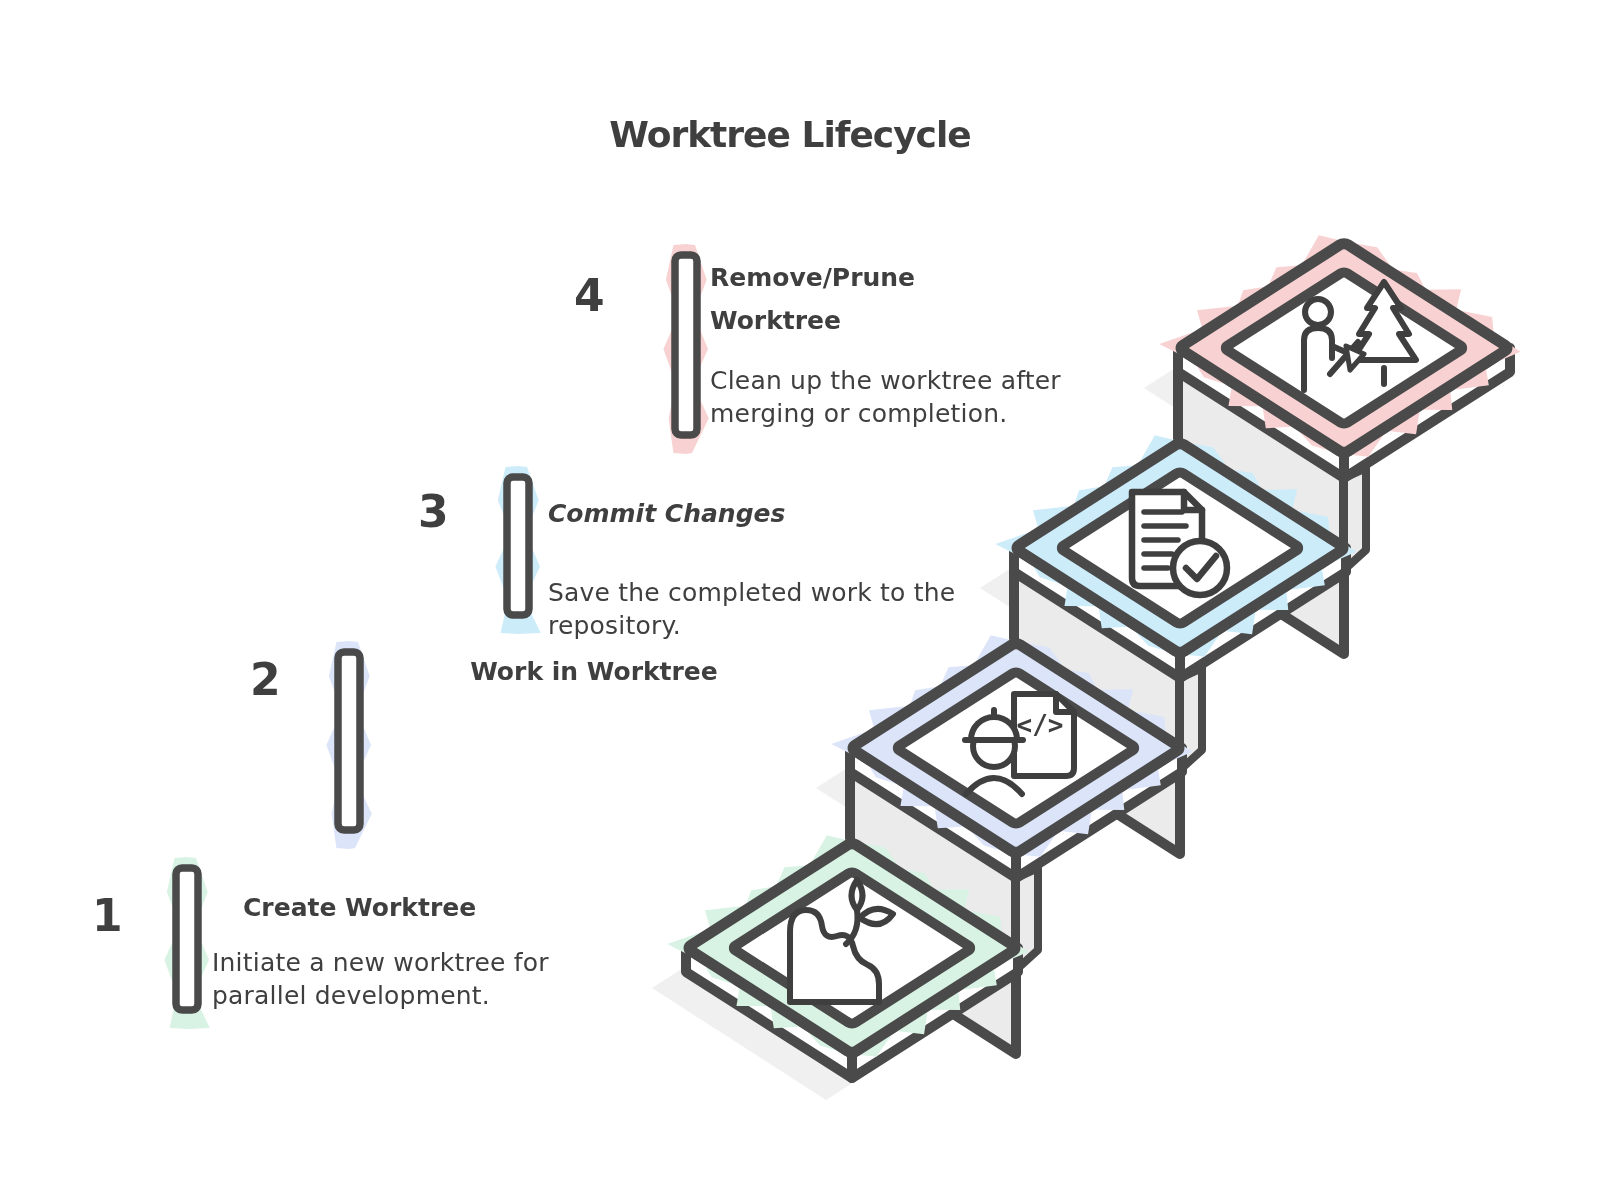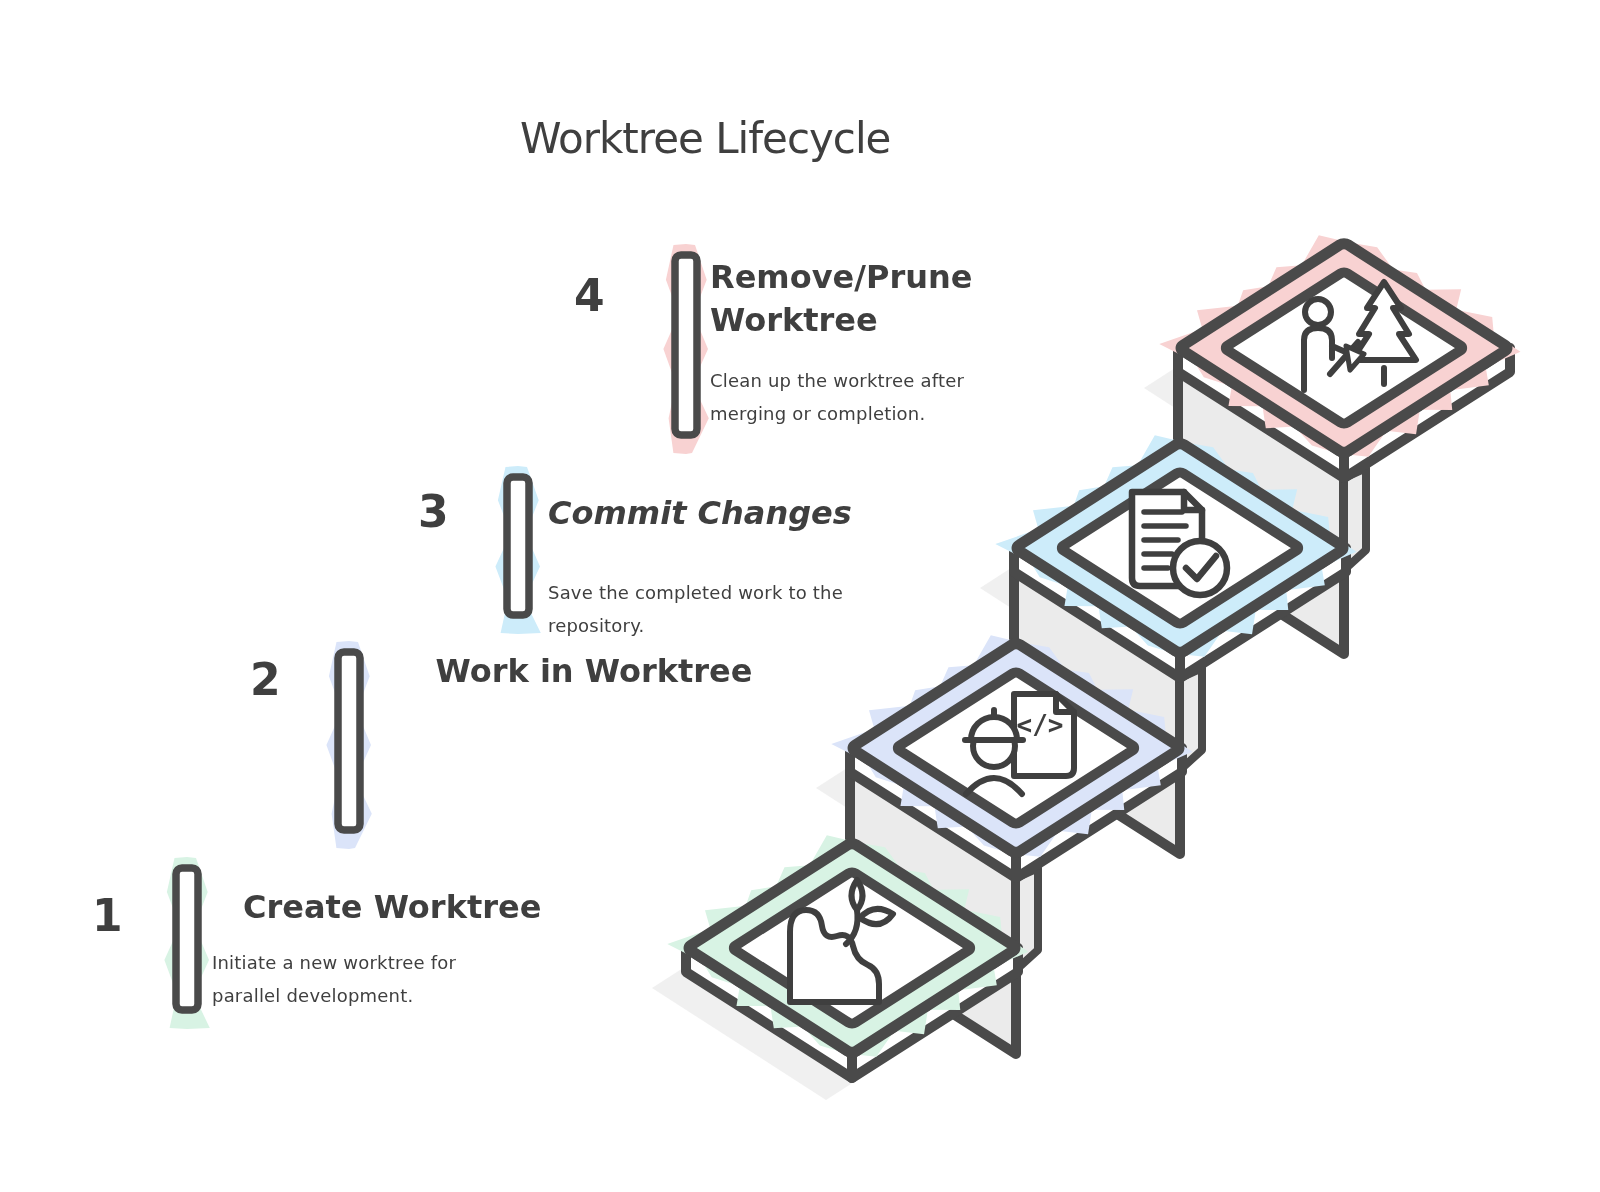--- a/index.html
+++ b/index.html
@@ -1,22 +1,22 @@
 <!DOCTYPE html>
 <html style="--ink: #3f3f3f; --outline: #4a4a4a; --riser: #ebebeb; --shadow: #e3e3e3; --bg: #ffffff;"><head>
 <meta charset="utf-8">
 <style>
   html,body{margin:0;padding:0;background:#fff;}
   .canvas{position:relative;width:1600px;height:1192px;background:var(--bg,#fff);overflow:hidden;
           font-family:"DejaVu Sans","Liberation Sans",sans-serif;color:var(--ink,#3f3f3f);}
   .abs{position:absolute;}
-  .main-title{font-size:42px;font-weight:400;letter-spacing:-1px;text-align:left;color:var(--ink);}
+  .main-title{font-size:36px;font-weight:700;letter-spacing:-1px;text-align:center;color:var(--ink);}
   .step-number{font-size:44px;font-weight:700;line-height:1;color:var(--ink);}
-  .step-title{font-size:32px;font-weight:700;line-height:43px;white-space:pre-line;color:var(--ink);}
-  .step-desc{font-size:18px;font-weight:400;line-height:33px;white-space:pre-line;color:var(--ink);letter-spacing:0.2px;}
+  .step-title{font-size:25px;font-weight:700;line-height:43px;white-space:pre-line;color:var(--ink);}
+  .step-desc{font-size:25px;font-weight:400;line-height:33px;white-space:pre-line;color:var(--ink);letter-spacing:0.2px;}
   svg{display:block;}
 </style>
 </head>
 <body>
 
 <div class="canvas">
 
   <div class="abs main-title" style="left:520px;top:114px;width:540px;">Worktree Lifecycle</div>
 
   <svg class="abs" style="left:0;top:0;" width="1600" height="1192" viewBox="0 0 1600 1192">

